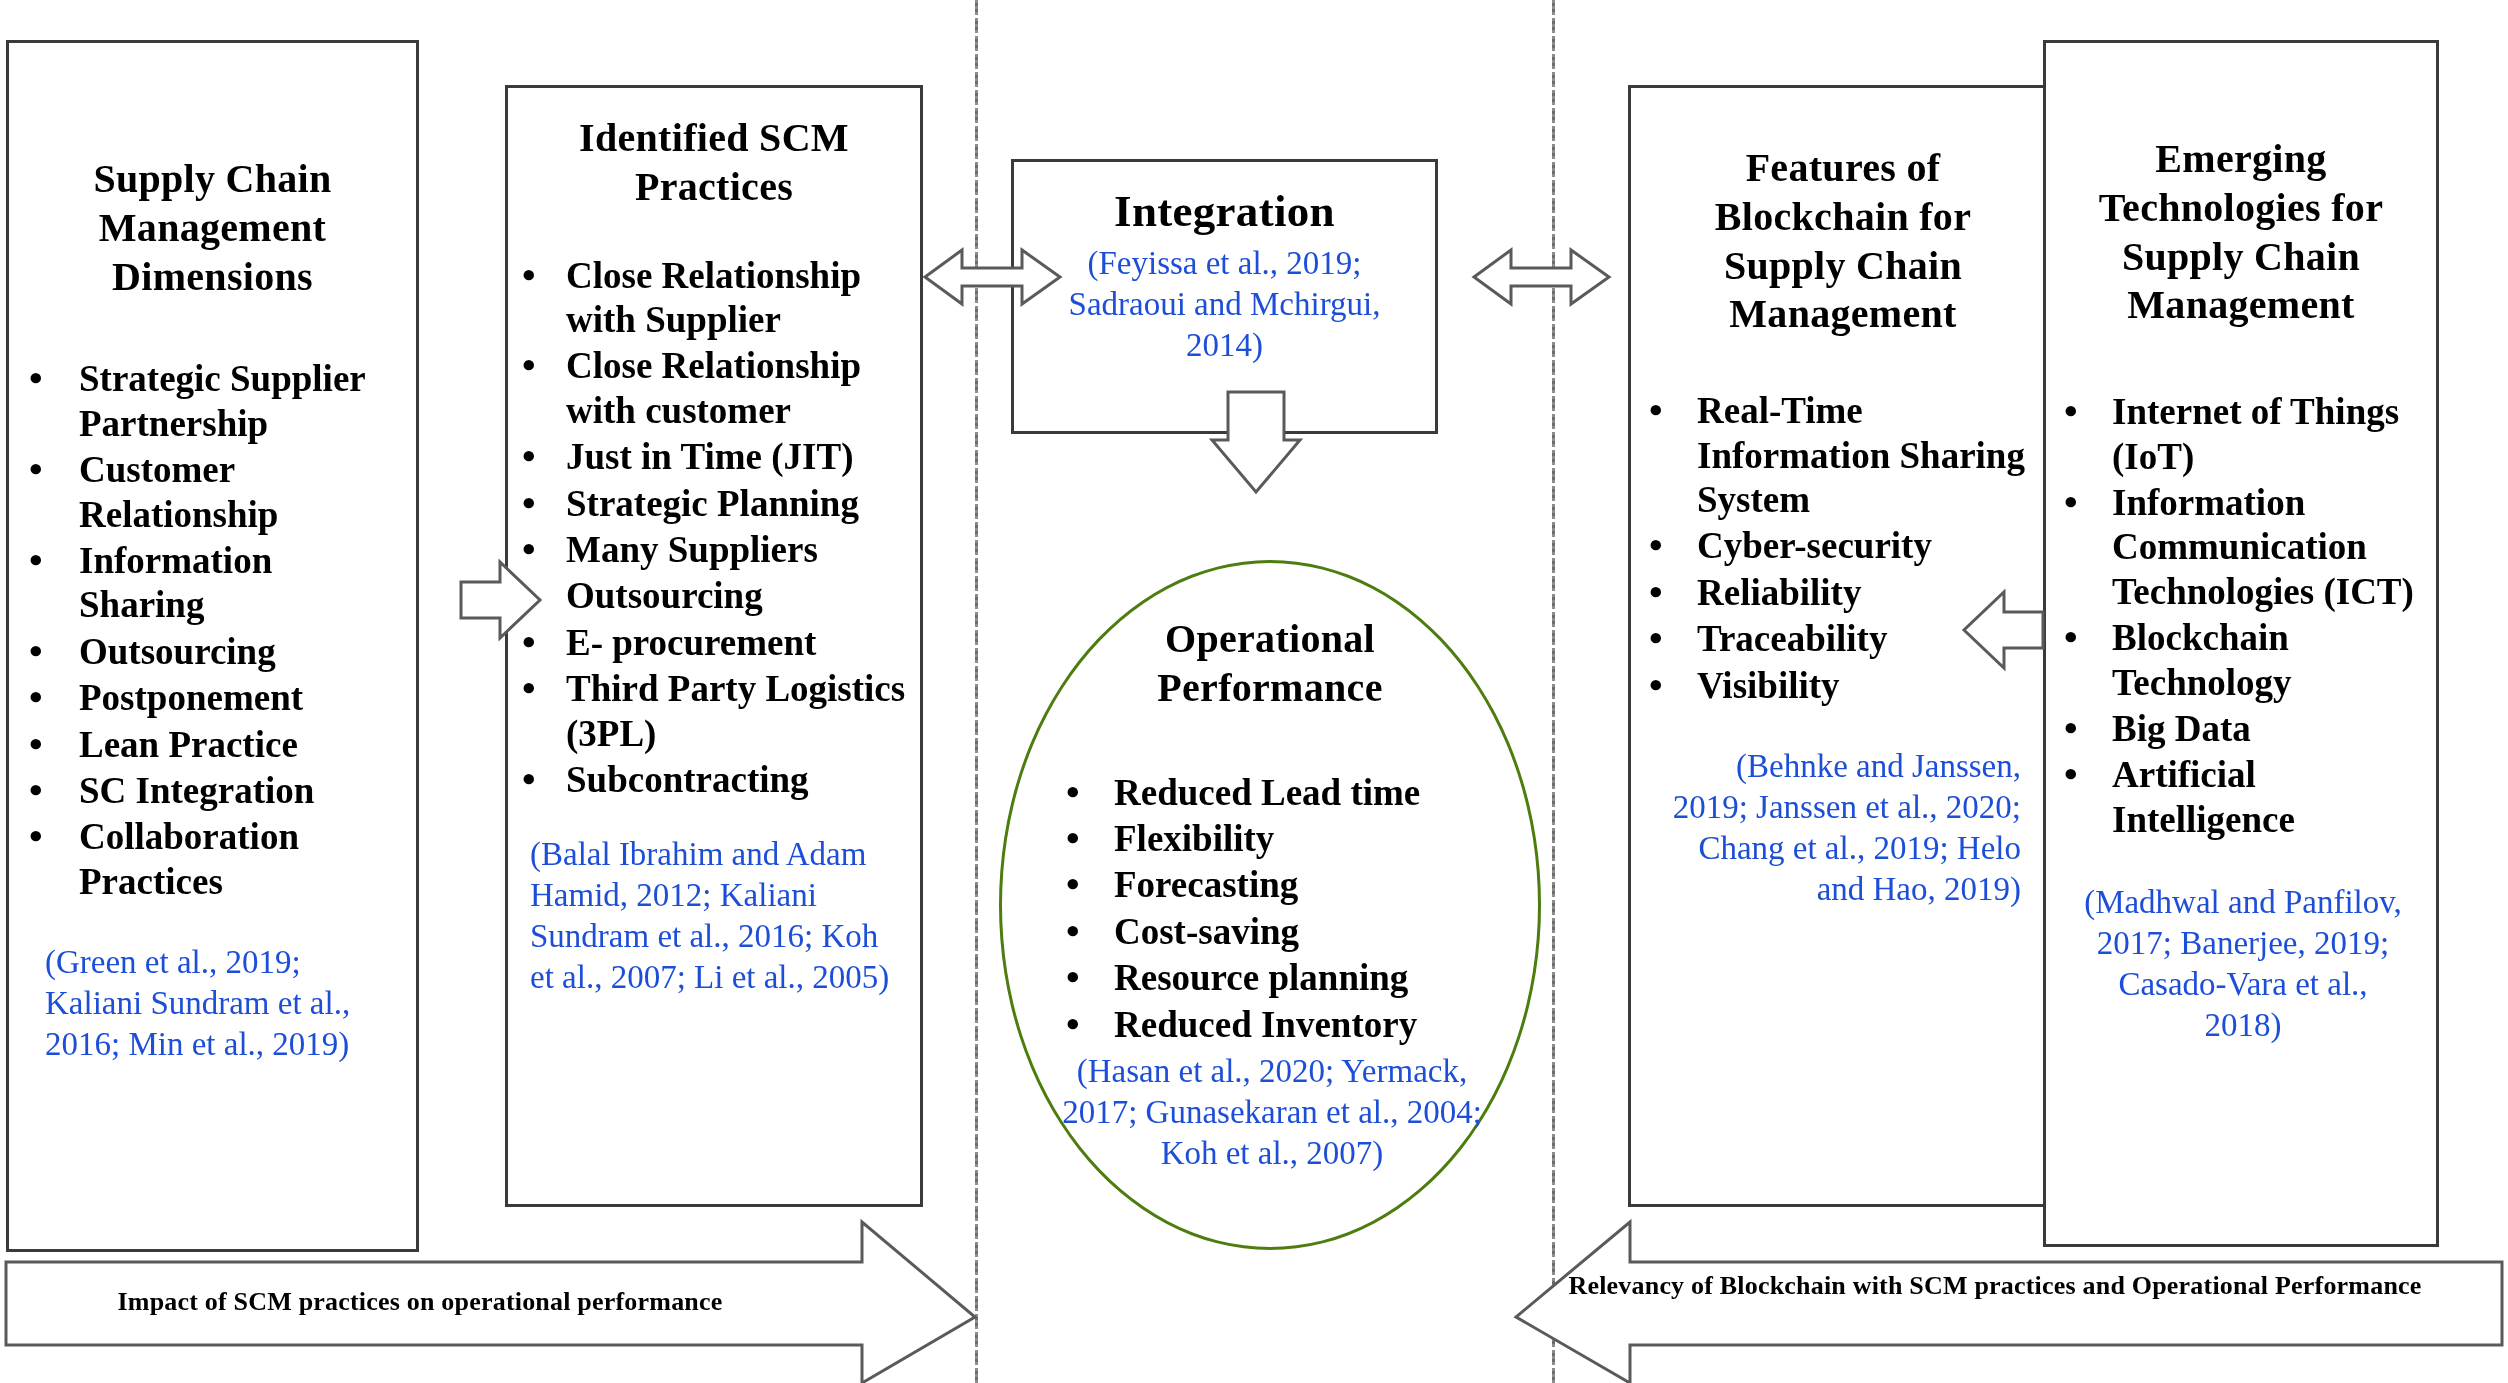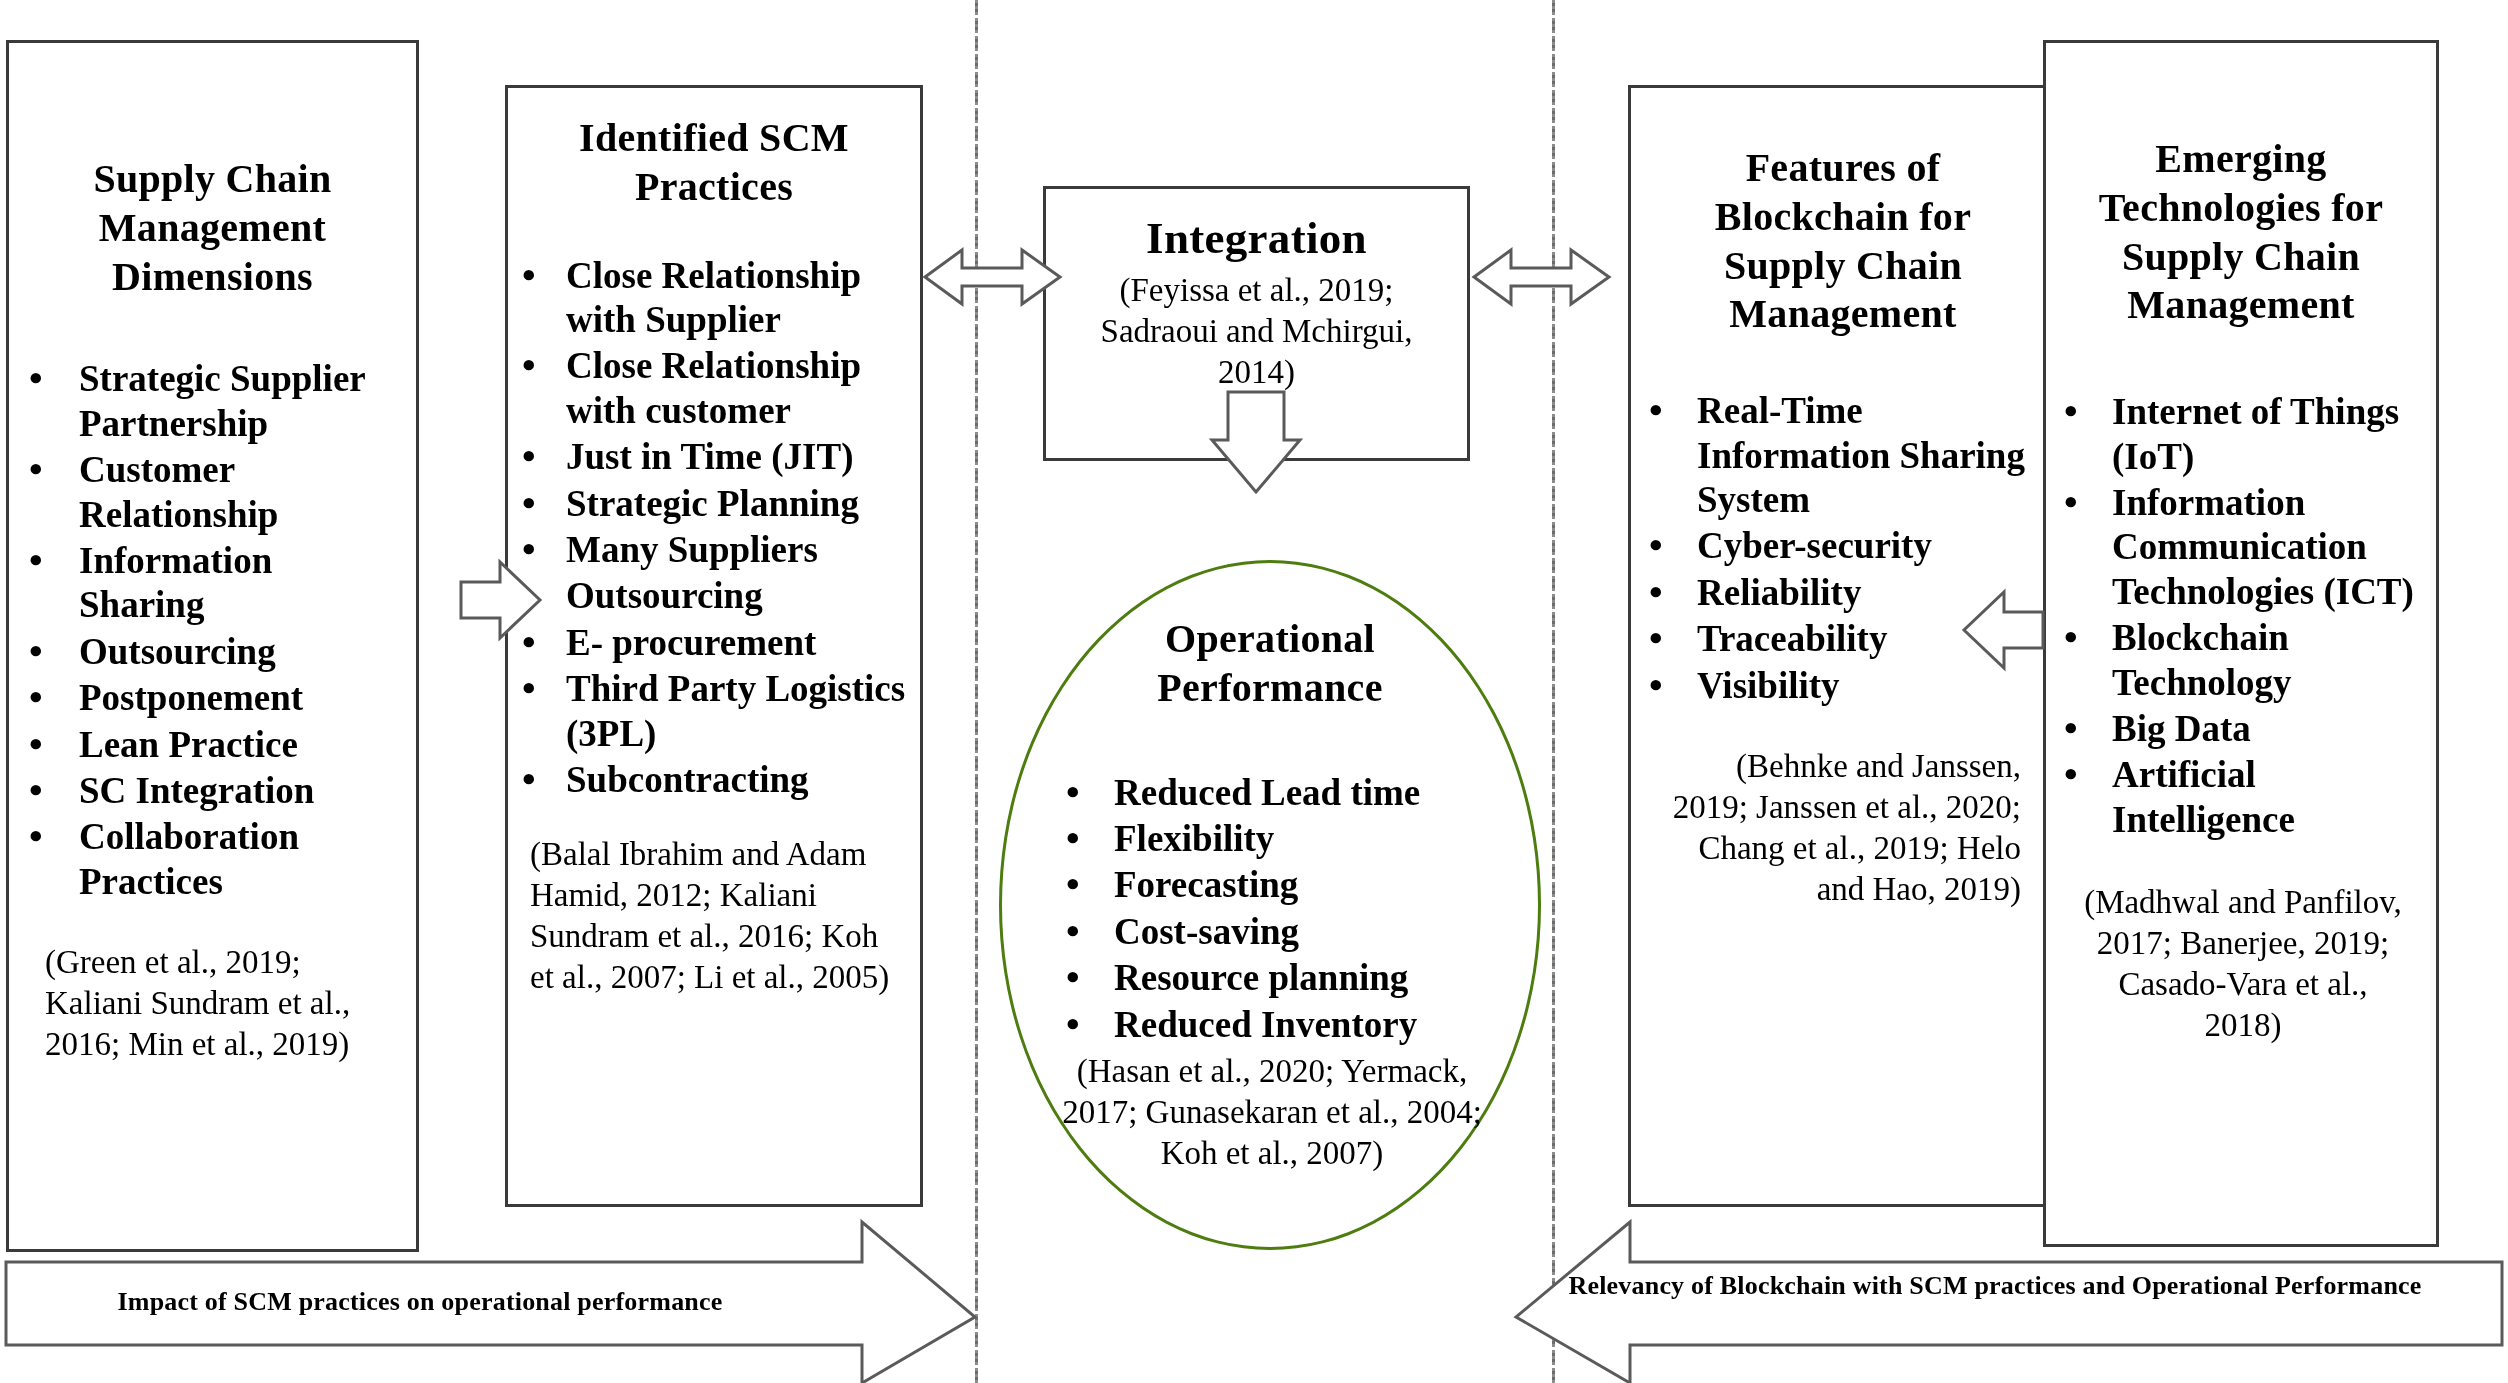--- a/index.html
+++ b/index.html
@@ -43,40 +43,40 @@
   }
   .bullets li::before{
     content:"\2022";
     position:absolute;
     left:8px;
     top:-2px;
     font-size:1.05em;
     font-weight:bold;
   }
   .cite{
-    color:#000000;
+    color:#1d4ed8;
     font-weight:normal;
     line-height:1.24;
   }
 
   
   #col1{ left:6px;  top:40px;  width:413px; height:1212px; }
   #col1 .col-title{ font-size:40px; margin:112px 40px 0 40px; }
   #col1 .bullets{ margin:56px 16px 0 12px; font-size:37px; }
   #col1 .cite{ margin:38px 28px 0 36px; font-size:33px; }
 
   
   #col2{ left:505px; top:85px; width:418px; height:1122px; }
   #col2 .col-title{ font-size:40px; margin:26px 20px 0 20px; }
   #col2 .bullets{ margin:42px 6px 0 6px; font-size:37px; }
   #col2 .bullets li{ padding-left:52px; }
   #col2 .cite{ margin:32px 20px 0 22px; font-size:33px; }
 
   
-  #integration{ left:1043px; top:159px; width:427px; height:275px;margin-top:27px; }
+  #integration{ left:1011px; top:159px; width:427px; height:275px; }
   #integration .col-title{ font-size:45px; margin:22px 0 0 0; }
   #integration .cite{ margin:4px 18px 0 18px; font-size:33px; text-align:center; }
 
   
   #ellipse{
     position:absolute;
     left:999px; top:560px;
     width:542px; height:690px;
     border:3px solid #4d7c0f;
     border-radius:50%;

